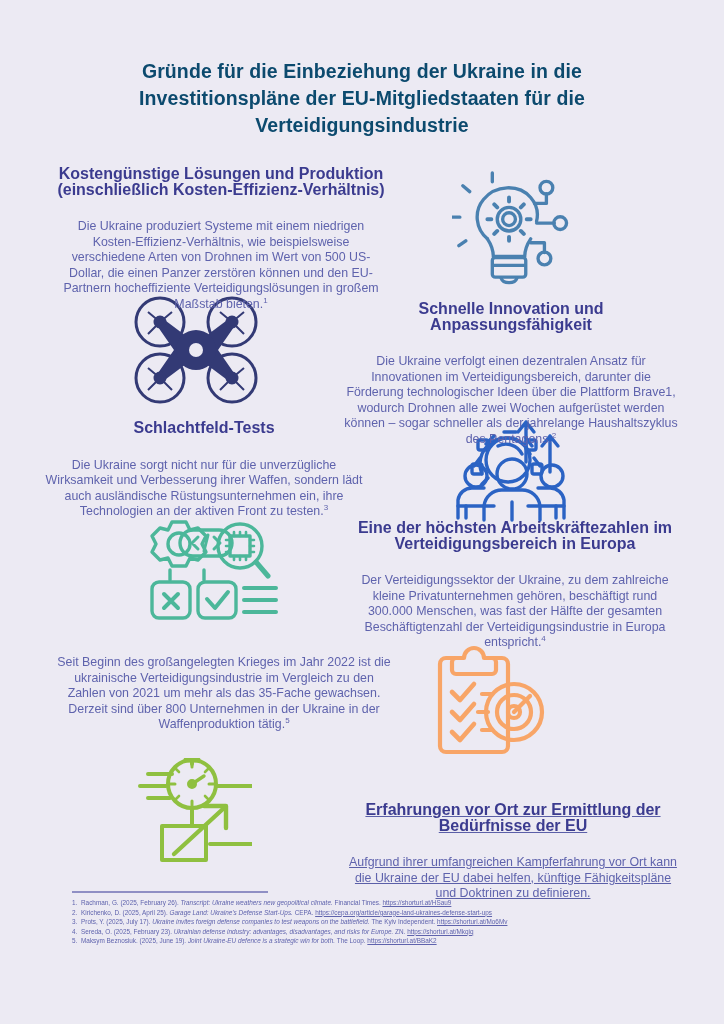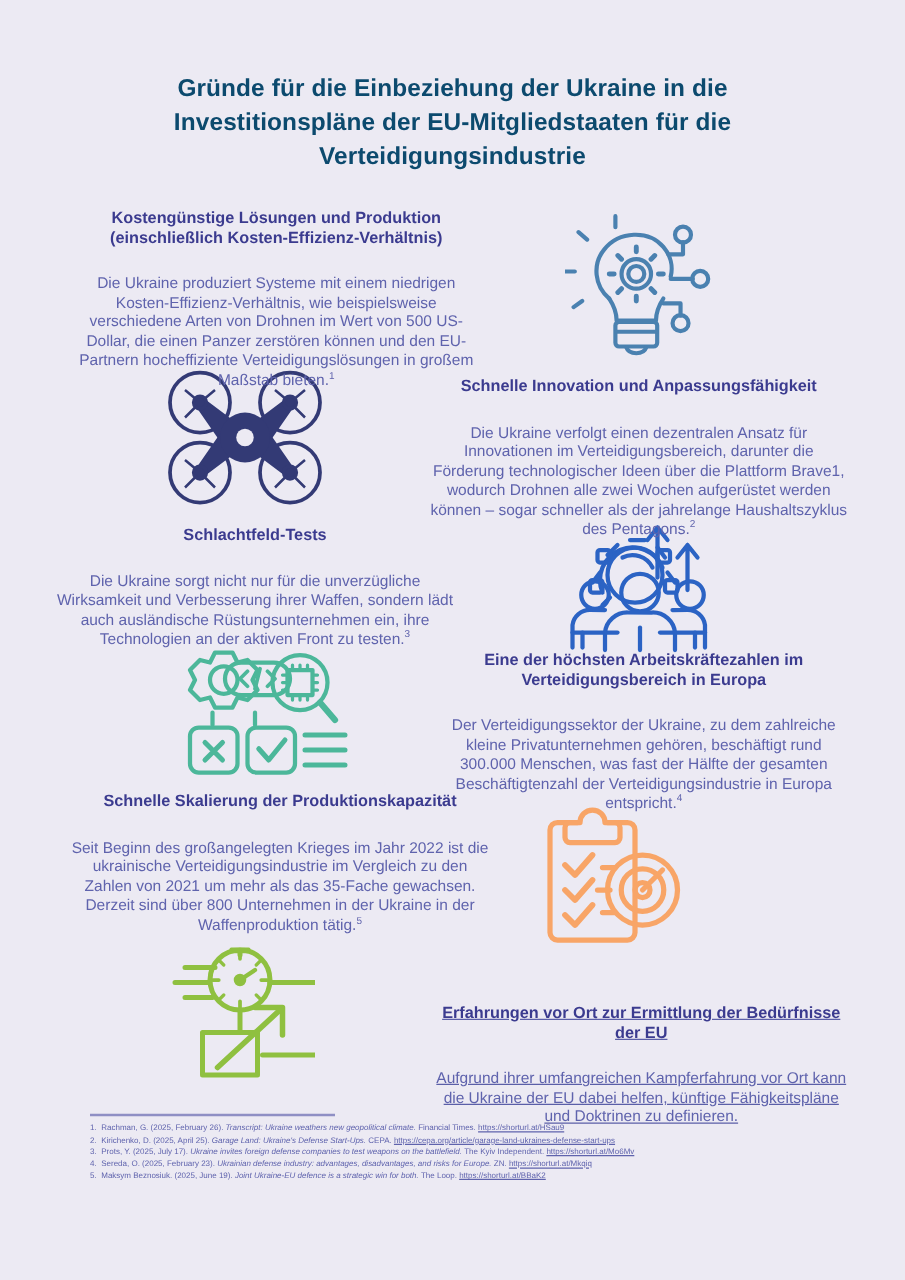--- a/index.html
+++ b/index.html
@@ -15,21 +15,21 @@
 
   .title{
     position:absolute;left:92px;top:58px;width:540px;
     text-align:center;
     font-size:19.5px;line-height:27px;font-weight:bold;
     color:#0c4a6e;letter-spacing:.1px;
   }
 
   .block{position:absolute;text-align:center;}
   .block .bhead{
-    font-weight:bold;color:#3b3b8f;font-size:13px;line-height:15.5px;
+    font-weight:bold;color:#3b3b8f;font-size:16px;line-height:15.5px;
     margin:0 0 1px 0;
   }
   .block .btext{
     font-size:12.4px;line-height:15.6px;color:#5f63ad;font-weight:400;margin-top:22px;
   }
   .sup{font-size:8px;vertical-align:super;line-height:0;}
 
   
   #b1{left:56px;top:166px;width:330px;}
   #b2{left:342px;top:301px;width:338px;}
@@ -210,21 +210,20 @@
     <div class="bhead">Schlachtfeld-Tests</div>
     <div class="btext"><span>Die Ukraine sorgt nicht nur für die unverzügliche Wirksamkeit und Verbesserung ihrer Waffen, sondern lädt auch ausländische Rüstungsunternehmen ein, ihre Technologien an der aktiven Front zu testen.</span><span class="sup">3</span></div>
   </div>
 
   <div class="block" id="b4">
     <div class="bhead">Eine der höchsten Arbeitskräftezahlen im Verteidigungsbereich in Europa</div>
     <div class="btext"><span>Der Verteidigungssektor der Ukraine, zu dem zahlreiche kleine Privatunternehmen gehören, beschäftigt rund 300.000 Menschen, was fast der Hälfte der gesamten Beschäftigtenzahl der Verteidigungsindustrie in Europa entspricht.</span><span class="sup">4</span></div>
   </div>
 
   <div class="block" id="b5">
-    <div class="bhead">Schnelle Skalierung der Produktionskapazität</div>
     <div class="btext"><span>Seit Beginn des großangelegten Krieges im Jahr 2022 ist die ukrainische Verteidigungsindustrie im Vergleich zu den Zahlen von 2021 um mehr als das 35-Fache gewachsen. Derzeit sind über 800 Unternehmen in der Ukraine in der Waffenproduktion tätig.</span><span class="sup">5</span></div>
   </div>
 
   <div class="block" id="b6">
     <div class="bhead">Erfahrungen vor Ort zur Ermittlung der Bedürfnisse der EU</div>
     <div class="btext"><span>Aufgrund ihrer umfangreichen Kampferfahrung vor Ort kann die Ukraine der EU dabei helfen, künftige Fähigkeitspläne und Doktrinen zu definieren.</span><span class="sup"></span></div>
   </div>
 
   <div class="fn-rule"></div>
   <div class="footnotes" id="footnotes">

